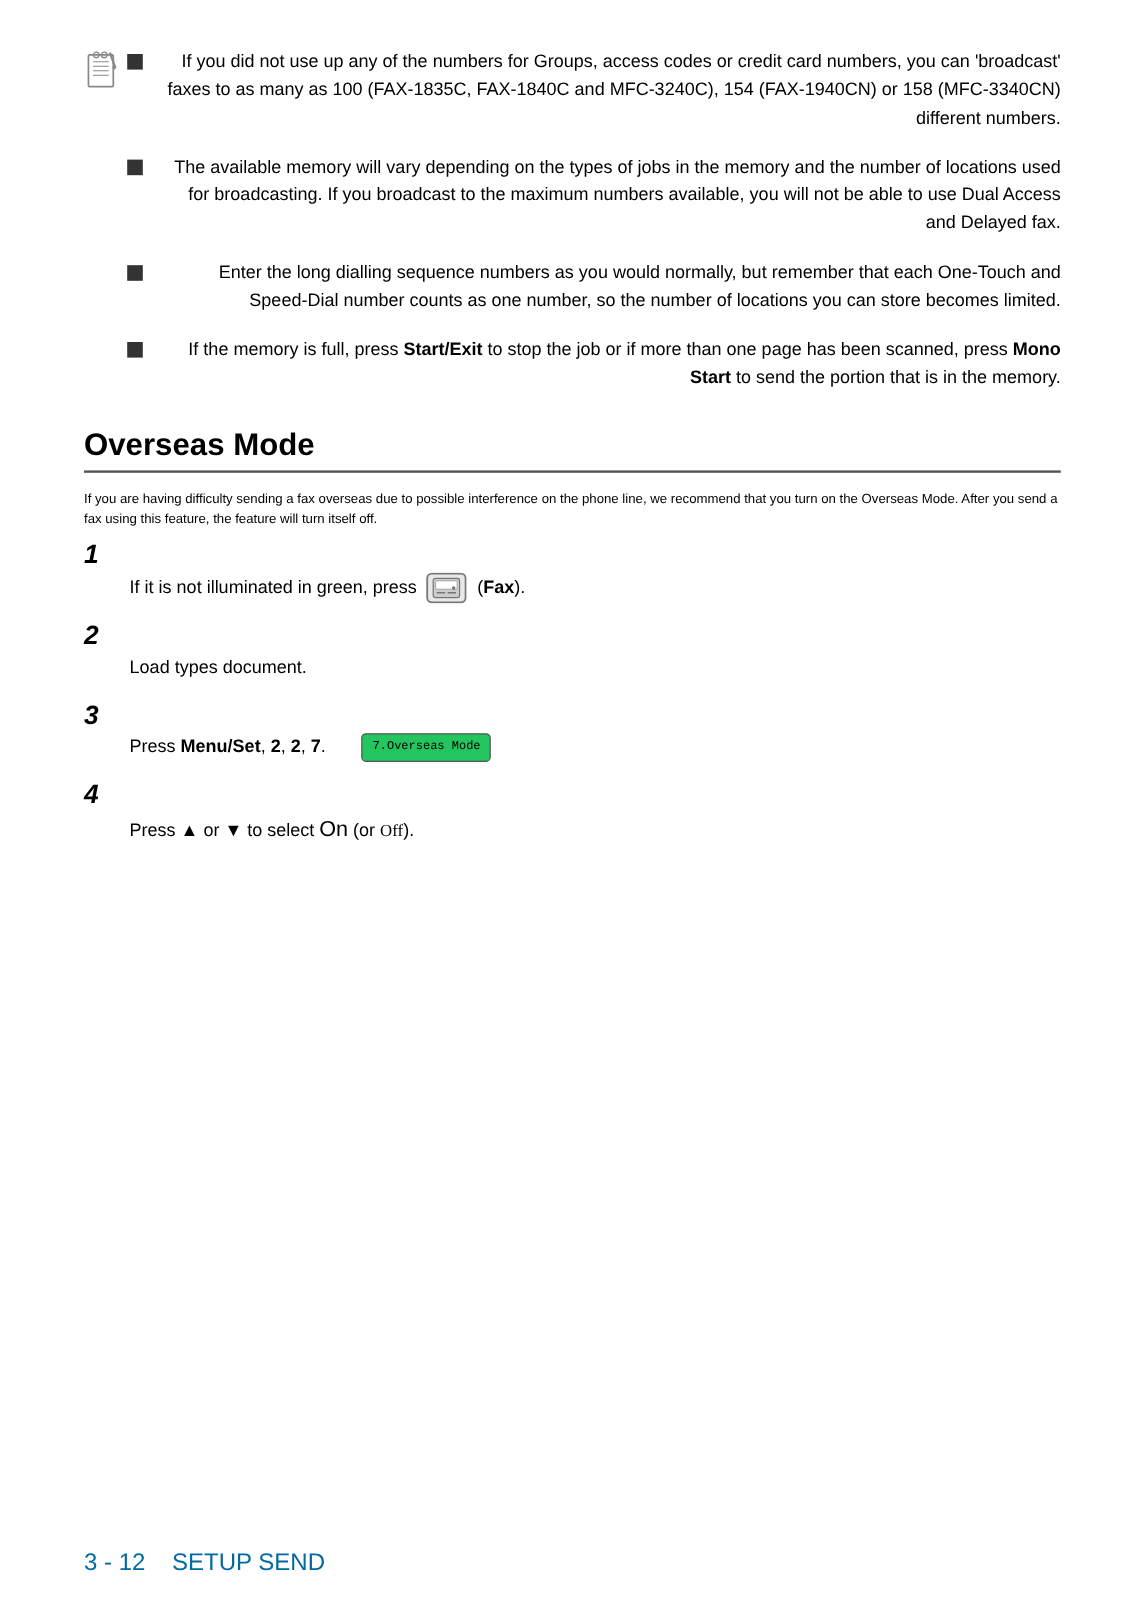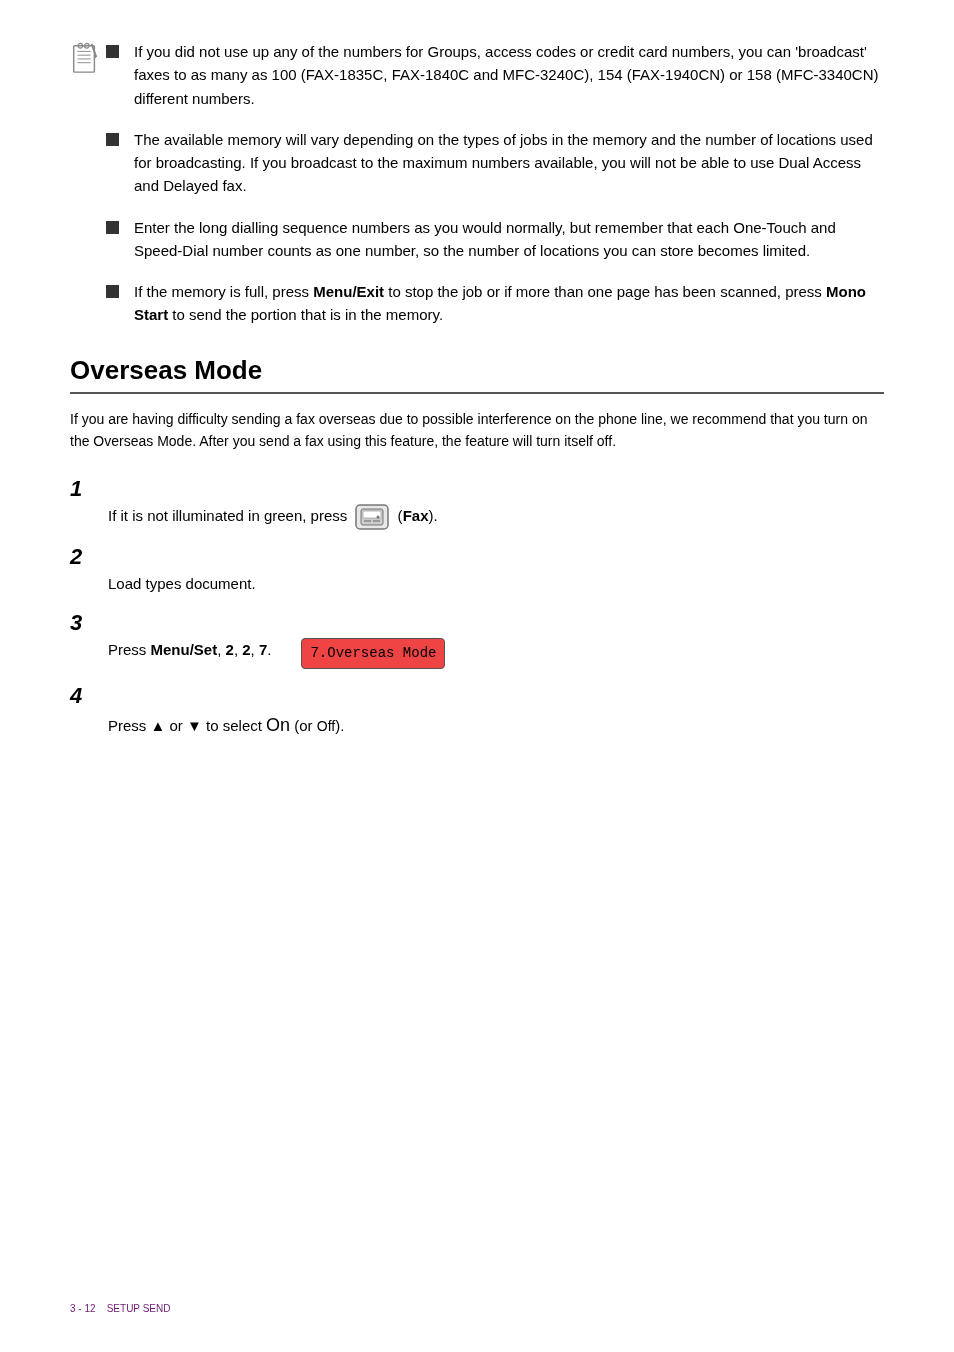--- a/index.html
+++ b/index.html
@@ -22,20 +22,21 @@
     
     .notes-section {
       margin-bottom: 28px;
     }
 
     .note-item {
       display: flex;
       align-items: flex-start;
       margin-bottom: 18px;
       line-height: 1.55;
+      text-align: right;
     }
 
     .note-item .note-icon-area {
       display: flex;
       align-items: flex-start;
       min-width: 60px;
       margin-right: 4px;
       padding-top: 2px;
     }
 
@@ -78,23 +79,23 @@
       margin-top: 10px;
     }
 
     .section-divider {
       border: none;
       border-top: 2px solid #555;
       margin-bottom: 14px;
     }
 
     .section-intro {
-      font-size: 14px;
+      font-size: 11px;
       line-height: 1.6;
-      margin-bottom: 20px;
+      margin-bottom: 2px;
     }
 
     
     .steps-list {
       list-style: none;
       padding: 0;
       margin: 0;
     }
 
     .step-item {
@@ -131,22 +132,22 @@
       display: flex;
       flex-direction: column;
     }
 
     .lcd-display {
       display: inline-block;
       border: 1.5px solid #555;
       border-radius: 4px;
       padding: 3px 8px;
       font-family: 'Courier New', Courier, monospace;
-      font-size: 14px;
-      background: #ef4444;
+      font-size: 10px;
+      background: #22c55e;
       margin-left: 30px;
       white-space: nowrap;
       vertical-align: middle;
     }
 
     
     .fax-button-icon {
       display: inline-block;
       width: 34px;
       height: 26px;
@@ -157,22 +158,22 @@
     .fax-button-icon svg {
       width: 34px;
       height: 26px;
     }
 
     
     .page-footer {
       position: absolute;
       bottom: 38px;
       left: 70px;
-      font-size: 10px;
-      color: #701a75;
+      font-size: 20px;
+      color: #0369a1;
     }
   </style>
 </head>
 <body>
 
 <div class="page-content">
 
   <div class="notes-section">
 
     <div class="note-item note-first">
@@ -215,21 +216,21 @@
       </div>
       <span class="note-text">Enter the long dialling sequence numbers as you would normally, but remember that each One-Touch and Speed-Dial number counts as one number, so the number of locations you can store becomes limited.</span>
     </div>
 
     <div class="note-item">
       <div class="note-icon-area">
         <span style="min-width:36px; display:inline-block;"></span>
         <span class="bullet-square"></span>
       </div>
       <span class="note-text">
-        If the memory is full, press <strong>Menu/Exit</strong> to stop the job or if more than one page has been scanned, press <strong>Mono Start</strong> to send the portion that is in the memory.
+        If the memory is full, press <strong>Start/Exit</strong> to stop the job or if more than one page has been scanned, press <strong>Mono Start</strong> to send the portion that is in the memory.
       </span>
     </div>
 
   </div>
 
   <div class="overseas-section">
 
     <h2 class="section-title">Overseas Mode</h2>
     <hr class="section-divider">
 
@@ -271,21 +272,21 @@
             <span class="lcd-display">7.Overseas Mode</span>
           </div>
         </span>
       </li>
 
       <li class="step-item">
         <span class="step-number">4</span>
         <span class="step-content">
           <div class="step-4-block">
             <span>
-              Press ▲ or ▼ to select <code style="font-family: Liberation Sans, sans-serif; font-size:18px;">On</code> (or <code style="font-family: Liberation Sans, sans-serif; font-size:14px;">Off</code>).
+              Press ▲ or ▼ to select <code style="font-family: Liberation Sans, sans-serif; font-size:18px;">On</code> (or <code style="font-family: Liberation Serif, serif; font-size:14px;">Off</code>).
             </span>
           </div>
         </span>
       </li>
 
     </ol>
   </div>
 
 </div>
 

